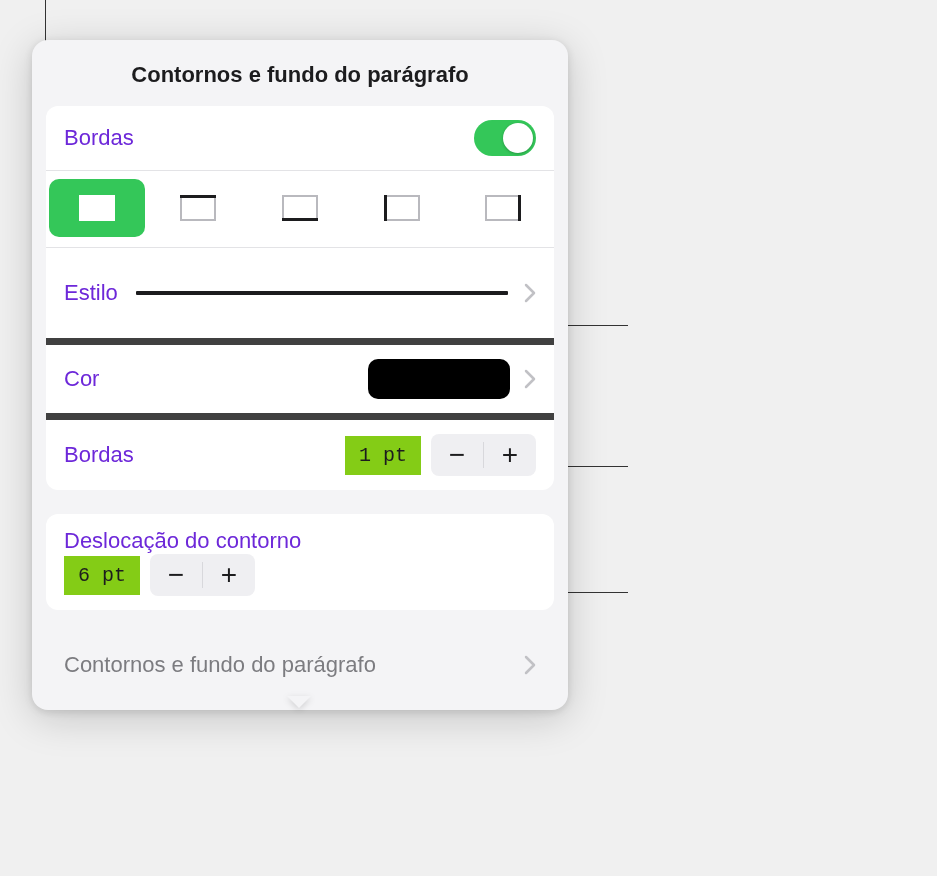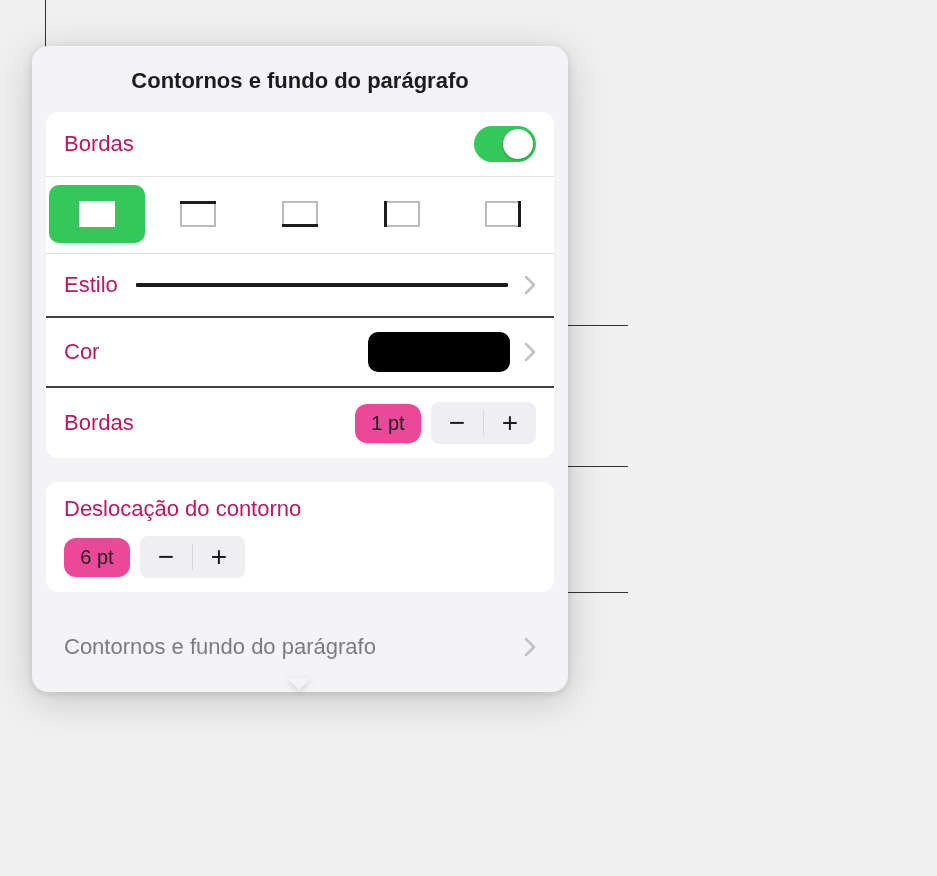--- a/index.html
+++ b/index.html
@@ -10,21 +10,21 @@
     body {
       font-family: -apple-system, BlinkMacSystemFont, 'Segoe UI', Helvetica, Arial, sans-serif;
       background: #f0f0f0;
       width: 937px;
       height: 876px;
       position: relative;
     }
     .popover {
       position: absolute;
       left: 32px;
-      top: 46px;
+      top: 40px;
       width: 536px;
       background: #f4f4f6;
       border-radius: 16px;
       box-shadow: 0 8px 40px rgba(0,0,0,0.18), 0 2px 8px rgba(0,0,0,0.12);
       padding-bottom: 8px;
     }
     .popover-title {
       text-align: center;
       font-size: 22px;
       font-weight: 600;
@@ -38,29 +38,29 @@
       overflow: hidden;
     }
     .section:last-of-type {
       margin-bottom: 8px;
     }
     .row {
       display: flex;
       align-items: center;
       justify-content: space-between;
       padding: 14px 18px;
-      border-top: 2px solid #404040;
+      border-top: 7px solid #404040;
       min-height: 58px;
     }
     .row:first-child {
       border-top: none;
     }
     .row-label {
       font-size: 22px;
-      color: #be185d;
+      color: #6d28d9;
       font-weight: 400;
     }
     .toggle {
       width: 62px;
       height: 36px;
       background: #34c759;
       border-radius: 18px;
       position: relative;
       cursor: pointer;
     }
@@ -116,21 +116,21 @@
       background: transparent;
       border: 3px solid #fff;
     }
     .seg-icon .accent.top { left: 4px; right: 4px; top: 4px; height: 3px; }
     .seg-icon .accent.bottom { left: 4px; right: 4px; bottom: 4px; height: 3px; }
     .seg-icon .accent.left { left: 4px; top: 4px; bottom: 4px; width: 3px; }
     .seg-icon .accent.right { right: 4px; top: 4px; bottom: 4px; width: 3px; }
     .style-row {
       display: flex;
       align-items: center;
-      padding: 18px 18px;
+      padding: 32px 18px;
       border-top: 1px solid #e3e3e6;
       cursor: pointer;
     }
     .style-preview {
       flex: 1;
       height: 4px;
       background: #1c1c1e;
       margin: 0 16px 0 18px;
       border-radius: 1px;
     }
@@ -148,28 +148,29 @@
       height: 40px;
       background: #000;
       border-radius: 10px;
       margin-right: 14px;
     }
     .row-right {
       display: flex;
       align-items: center;
     }
     .value-pill {
-      background: #ec4899;
-      border-radius: 12px;
+      background: #84cc16;
+      border-radius: 0;
       padding: 8px 14px;
       font-size: 20px;
       color: #1c1c1e;
       min-width: 66px;
       text-align: center;
       margin-right: 10px;
+      font-family: Liberation Mono, monospace;
     }
     .stepper {
       display: flex;
       background: #efeff2;
       border-radius: 8px;
       overflow: hidden;
     }
     .stepper-btn {
       width: 52px;
       height: 42px;
@@ -182,21 +183,20 @@
       font-weight: 300;
     }
     .stepper-divider {
       width: 1px;
       background: #d8d8dc;
       margin: 8px 0;
     }
     .offset-section .row {
       flex-direction: column;
       align-items: flex-start;
-      gap: 14px;
     }
     .offset-controls {
       display: flex;
       align-items: center;
       justify-content: flex-end;
     }
     .fundo-well {
       width: 142px;
       height: 40px;
       border: 1px solid #ccc;

